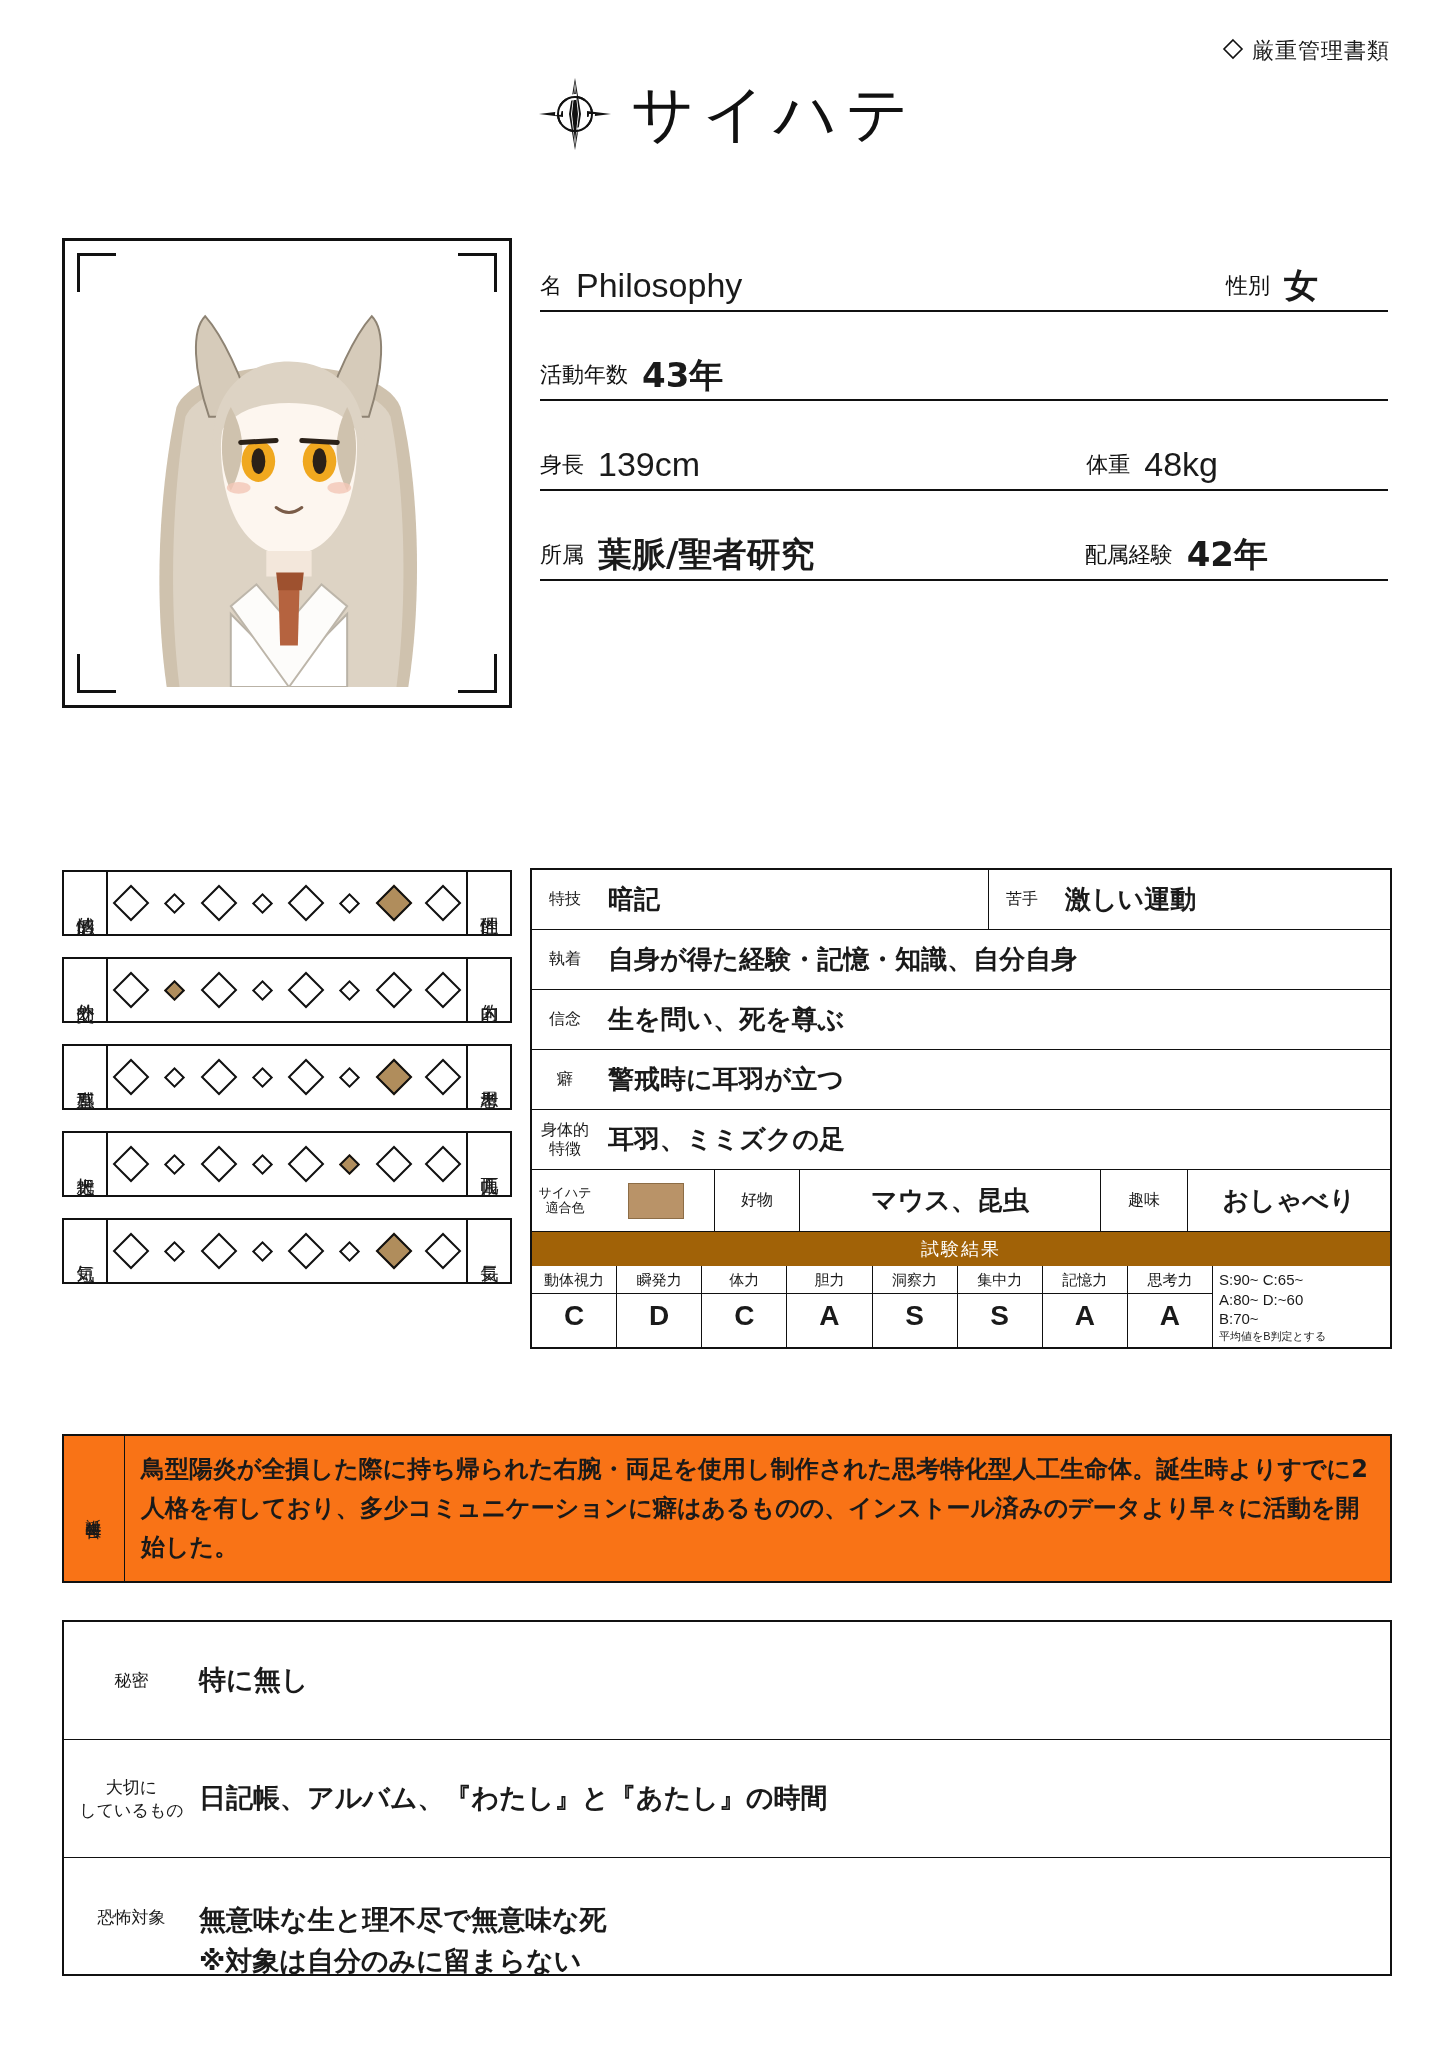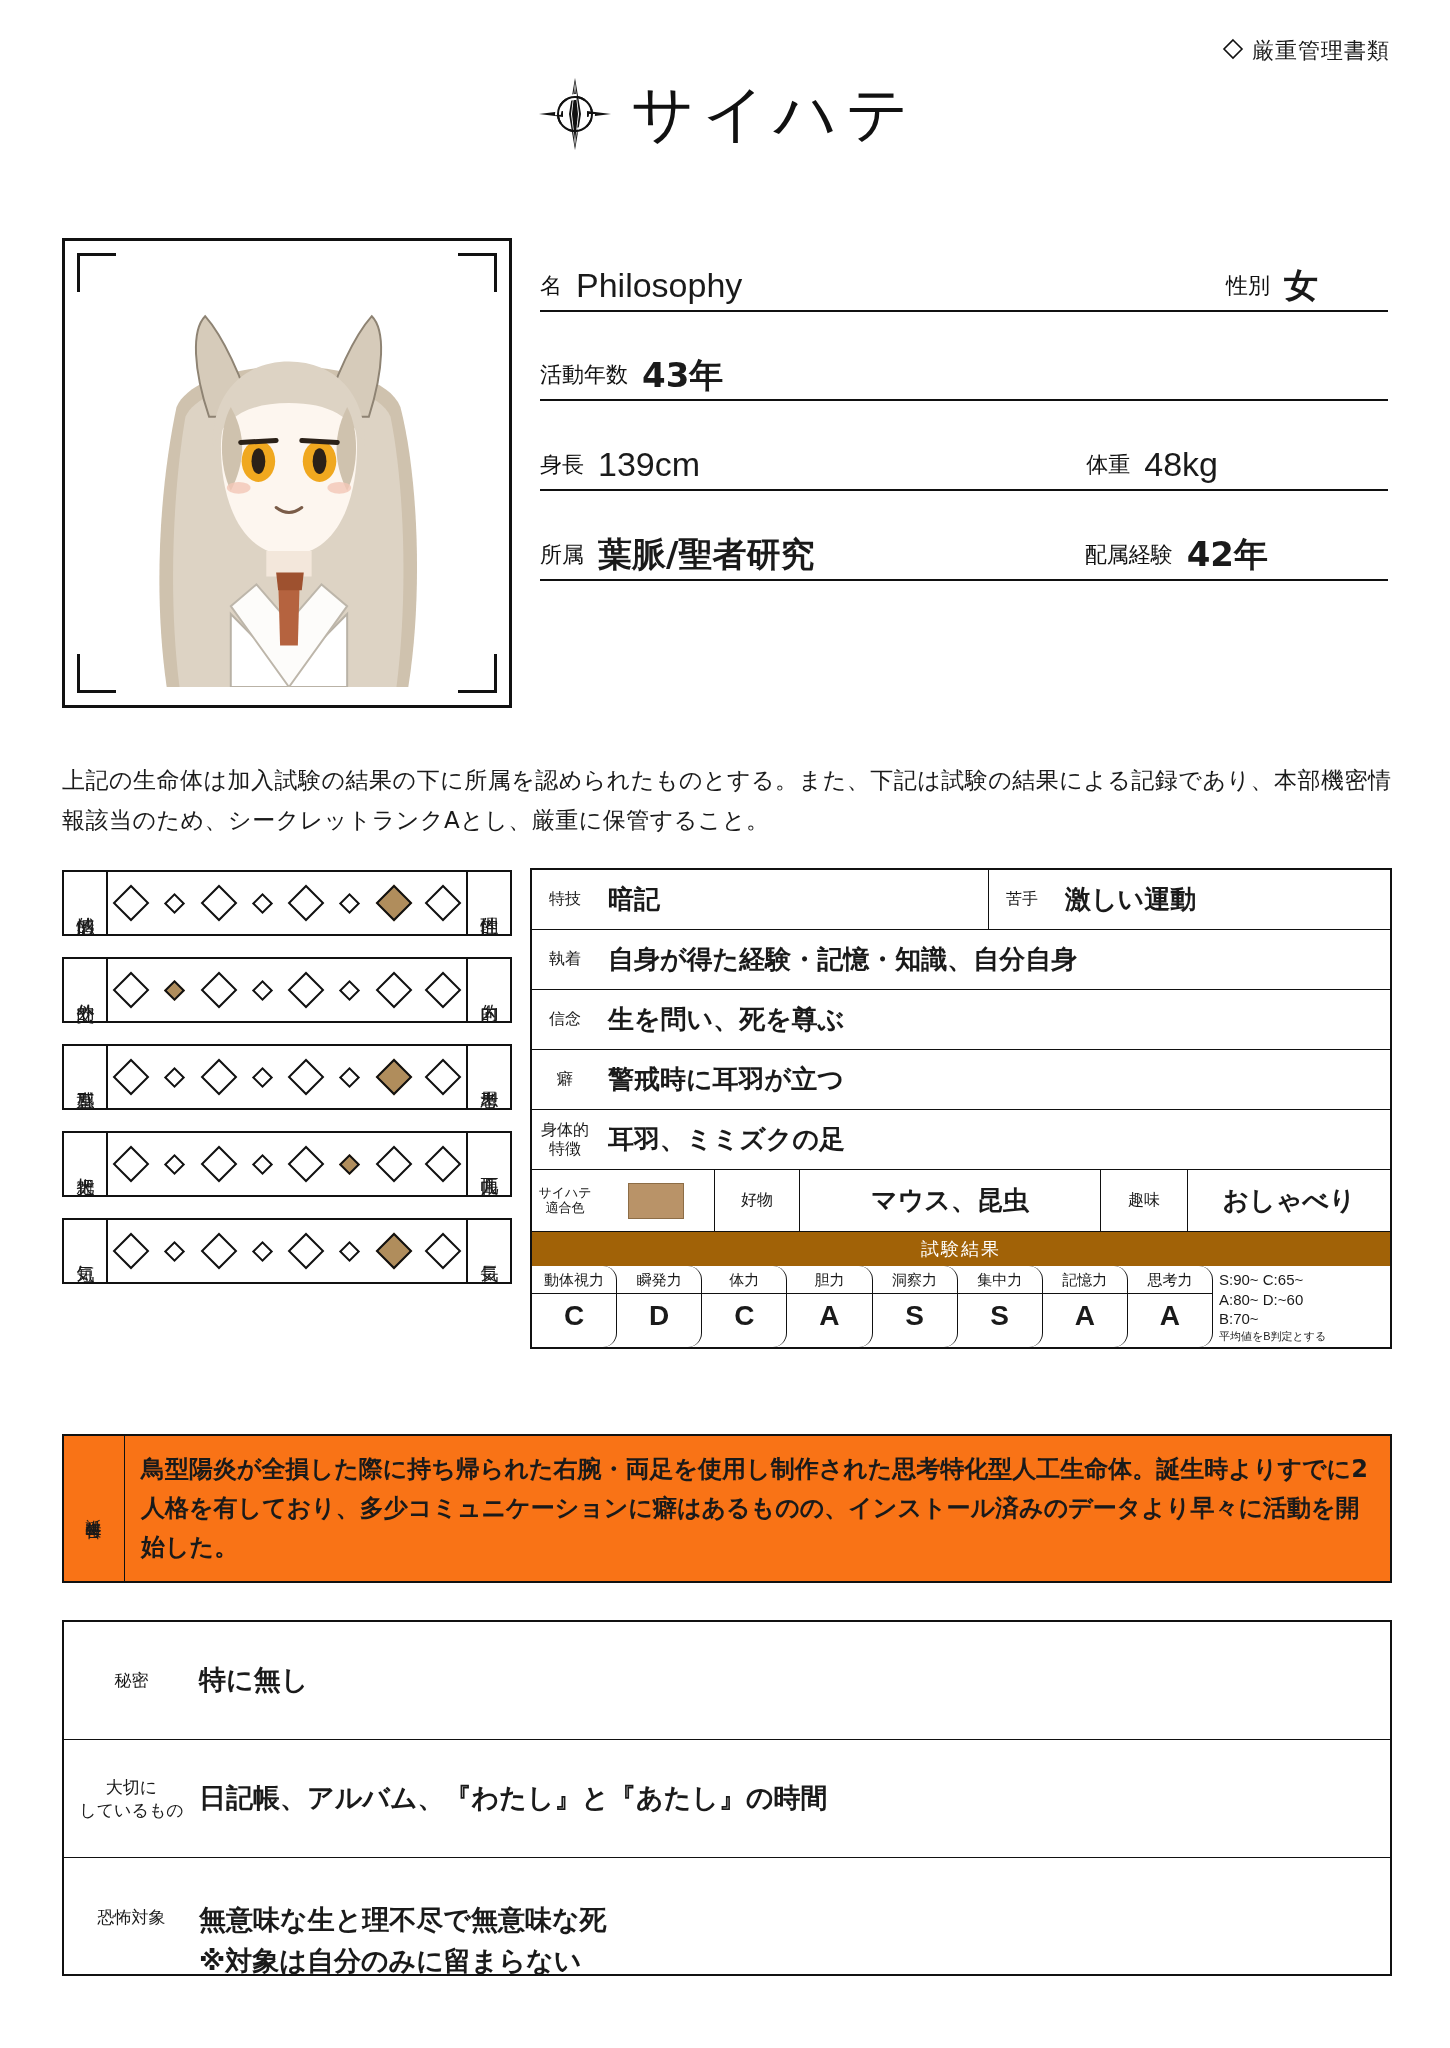--- a/index.html
+++ b/index.html
@@ -126,21 +126,21 @@
   
   .colorchip{width:54px;height:34px;background:#b99368;border:1px solid #8d6d46;}
   
   .testhdr{
     background:#a16207;color:#fff;text-align:center;font-size:18px;
     padding:5px 0;letter-spacing:2px;
     font-family:"DejaVu Sans","Liberation Sans",sans-serif;
   }
   .testgrid{display:flex;}
   .tcell{
-    flex:1;border-right:1.5px solid #111;text-align:center;box-sizing:border-box;border-radius:14px;
+    flex:1;border-right:1.5px solid #111;text-align:center;box-sizing:border-box;
   }
   .tcell:last-child{border-right:none;}
   .tcell .th{font-size:15px;padding:5px 0 3px;border-bottom:1.5px solid #111;
     font-family:"DejaVu Sans","Liberation Sans",sans-serif;}
   .tcell .tv{font-size:28px;font-weight:bold;padding:6px 0;font-family:"Liberation Sans",sans-serif;}
   .tnote{
     flex:0 0 165px;font-size:15px;line-height:1.3;padding:4px 6px;text-align:left;
     font-family:"Liberation Sans",sans-serif;
   }
   .tnote .small{font-size:11px;}
@@ -268,21 +268,20 @@
     </div>
     <div class="frow" style="margin-bottom:0;margin-top:26px;">
       <span class="flabel">所属</span>
       <span class="fval">葉脈/聖者研究</span>
       <span class="spacer"></span>
       <span class="flabel">配属経験</span>
       <span class="fval" style="margin-right:120px;">42年</span>
     </div>
   </div>
 
-  <div class="statement">上記の生命体は加入試験の結果の下に所属を認められたものとする。また、下記は試験の結果による記録であり、本部機密情報該当のため、シークレットランクAとし、厳重に保管すること。</div>
 
   <div class="gauges">
     <div class="gauge">
       <span class="gauge-label">
           <span style="writing-mode:vertical-rl;text-orientation:upright;">感情的</span>
         </span>
       <span class="gauge-track">
         <span class="dia"></span>
         <span class="dia sm"></span>
         <span class="dia"></span>

